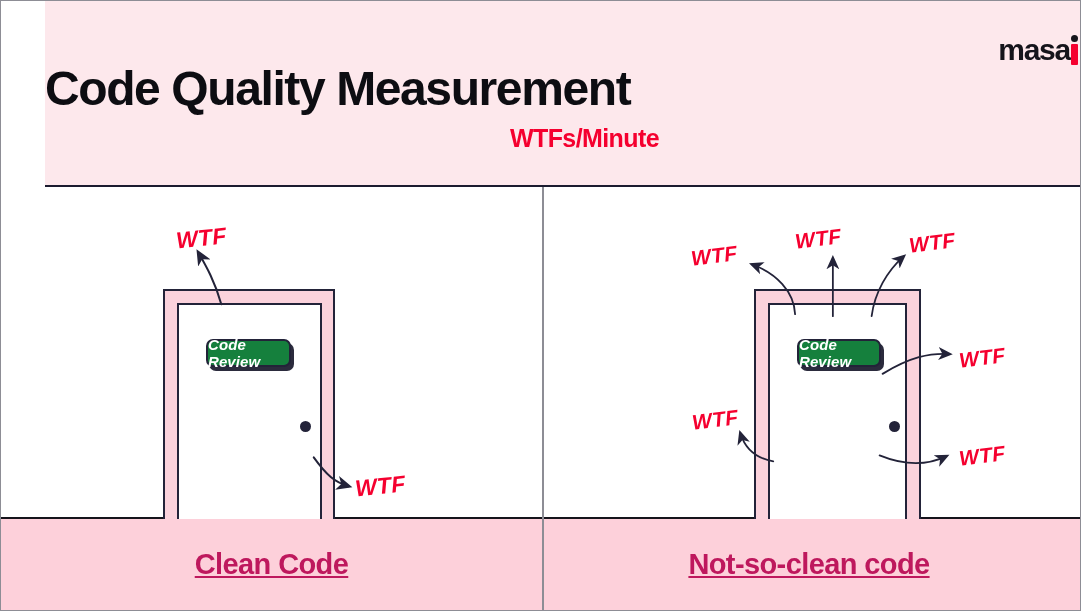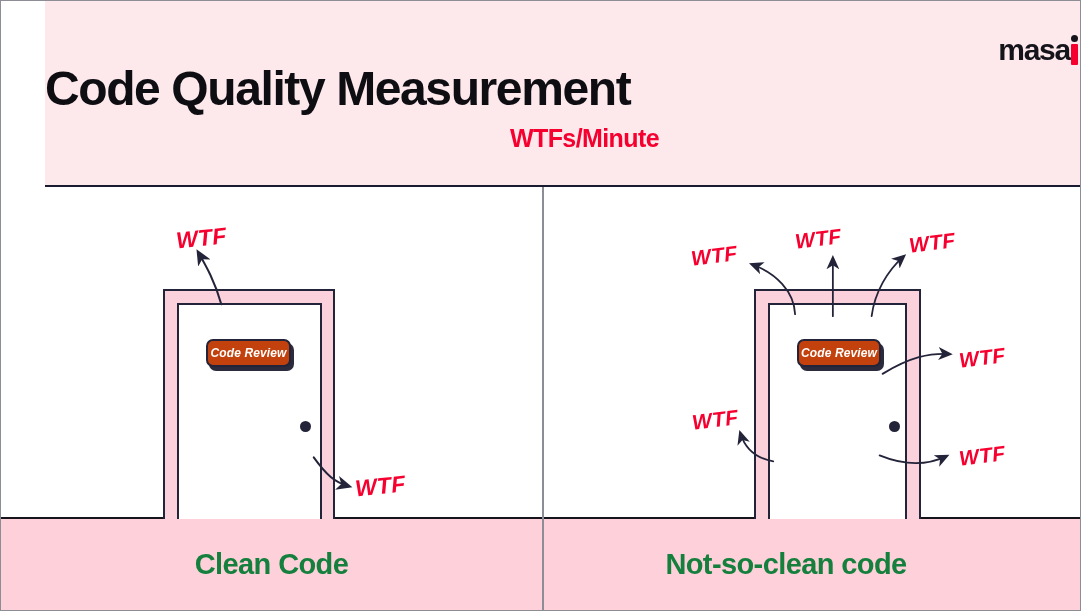--- a/index.html
+++ b/index.html
@@ -147,26 +147,26 @@
   .knob {
     position: absolute;
     width: 11px;
     height: 11px;
     border-radius: 50%;
     background: #232339;
   }
   .code-btn {
     position: absolute;
     box-sizing: border-box;
-    background: #c2410c;
+    background: #15803d;
     border: 2px solid #232339;
     border-radius: 7px;
     box-shadow: 3px 4px 0 #2b2b3d;
     color: #ffffff;
-    font-size: 12px;
+    font-size: 15px;
     font-weight: bold;
     font-style: italic;
     letter-spacing: 0.1px;
     display: flex;
     align-items: center;
     justify-content: center;
   }
 
   
   .wtf {
@@ -201,24 +201,25 @@
   .caption {
     position: absolute;
     top: 0;
     height: 100%;
     display: flex;
     align-items: center;
     justify-content: center;
     font-size: 29px;
     font-weight: bold;
     letter-spacing: -0.6px;
-    color: #15803d;
+    color: #be185d;
+    text-decoration: underline;
   }
   .caption-left  { left: 0;     width: 541px; }
-  .caption-right { left: 541px; width: 488px; }
+  .caption-right { left: 564px; width: 488px; }
 </style>
 </head>
 <body>
 
 <div id="poster">
 
   <div class="header">
 
     <div class="brand">
       <span class="b-main">masa</span>

